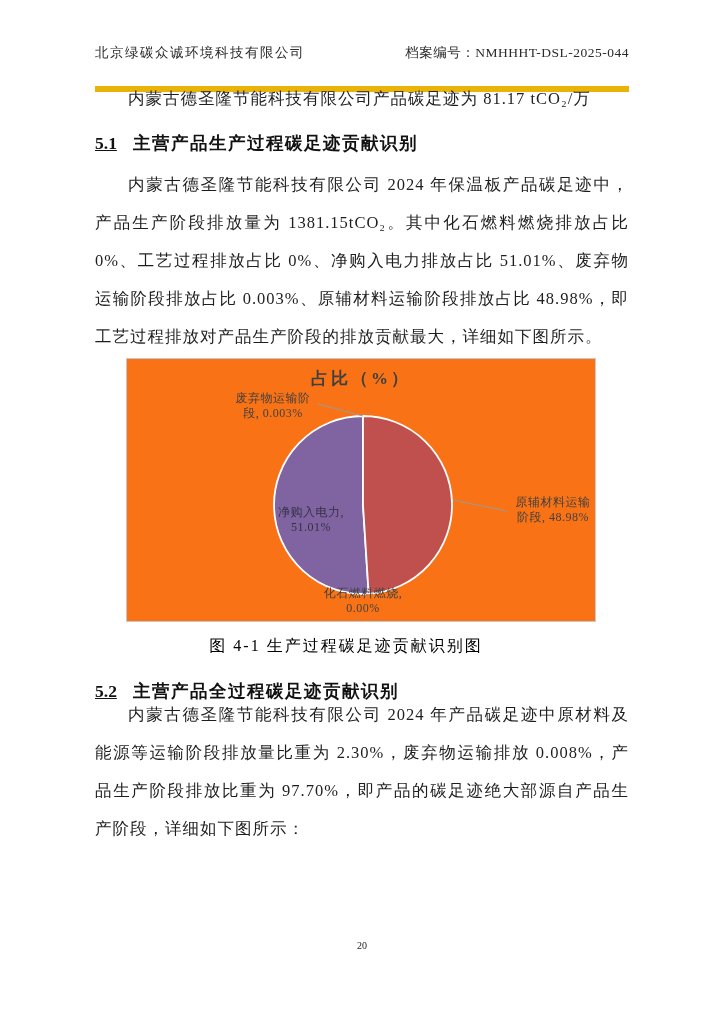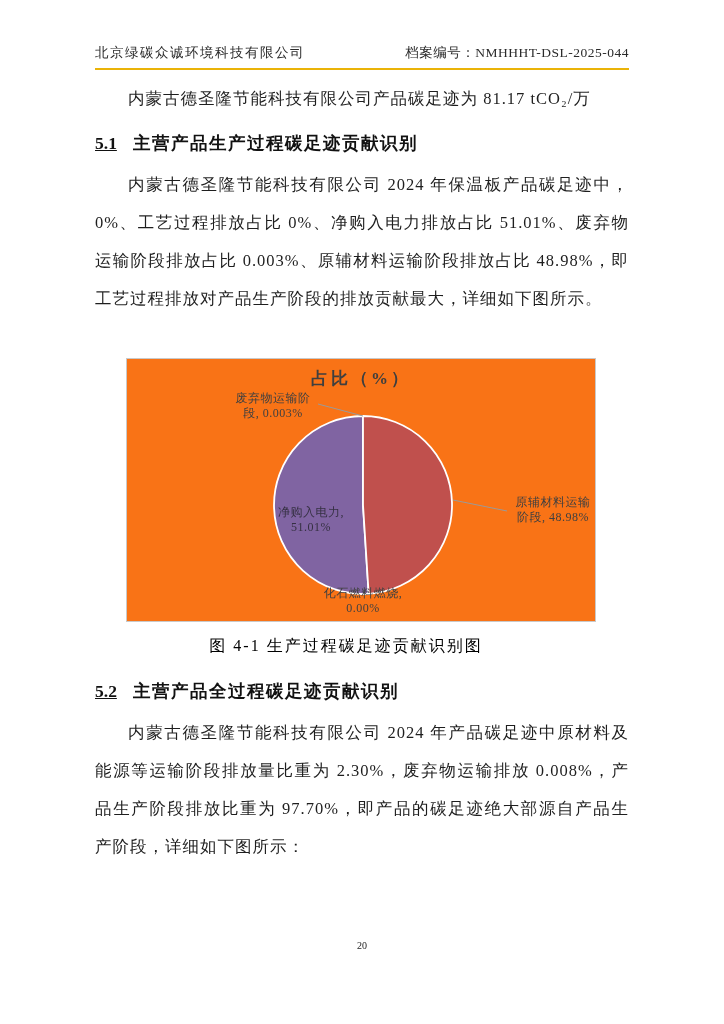--- a/index.html
+++ b/index.html
@@ -10,21 +10,21 @@
     background:#ffffff;
     font-family:"Liberation Serif","DejaVu Serif",serif;
     color:#1e1e1e;
     overflow:hidden;
   }
   
   .header{
     position:absolute;left:95px;top:44px;width:534px;
     display:flex;justify-content:space-between;align-items:flex-end;
     font-size:13.5px;letter-spacing:1.5px;color:#2a2a2a;
-    border-bottom:2px solid #eab308;padding-bottom:6px;
+    border-bottom:6px solid #eab308;padding-bottom:24px;
   }
   .header .doc-no{letter-spacing:0.5px;}
   
   .para{
     position:absolute;left:95px;width:534px;
     font-size:16.5px;line-height:38px;color:#1e1e1e;
     letter-spacing:1px;
   }
   .para .t-line{
     text-align:justify;text-align-last:justify;
@@ -36,21 +36,21 @@
   .intro{top:84px;line-height:30px;}
   .heading{
     position:absolute;left:95px;width:534px;
     font-size:17.5px;font-weight:bold;color:#111;
     letter-spacing:1.5px;white-space:nowrap;
   }
   .heading .h-num{margin-right:16px;letter-spacing:0;text-decoration:underline;}
   .h51{top:131px;}
   .h52{top:679px;}
   .p51{top:166px;}
-  .p52{top:714px;}
+  .p52{top:696px;}
   
   .chart-box{
     position:absolute;left:126px;top:358px;width:468px;height:262px;
     border:1px solid #c9c9c9;background:#f97316;
   }
   .chart-title{
     position:absolute;top:8px;left:0;width:100%;
     text-align:center;font-size:17px;font-weight:bold;color:#3f3f3f;
     letter-spacing:3px;
   }
@@ -85,20 +85,21 @@
 
   <div class="para intro indent-first no-justify">
       <div class="t-line">内蒙古德圣隆节能科技有限公司产品碳足迹为 81.17 tCO₂/万 m³。</div>
     </div>
 
   <div class="heading h51">
     <span class="h-num">5.1</span><span>主营产品生产过程碳足迹贡献识别</span>
   </div>
   <div class="para p51 indent-first">
       <div class="t-line">内蒙古德圣隆节能科技有限公司 2024 年保温板产品碳足迹中，</div>
+      <div class="t-line">产品生产阶段排放量为 1381.15tCO₂。其中化石燃料燃烧排放占比</div>
       <div class="t-line">0%、工艺过程排放占比 0%、净购入电力排放占比 51.01%、废弃物</div>
       <div class="t-line">运输阶段排放占比 0.003%、原辅材料运输阶段排放占比 48.98%，即</div>
       <div class="t-line">工艺过程排放对产品生产阶段的排放贡献最大，详细如下图所示。</div>
     </div>
 
   <div class="chart-box">
     <div class="chart-title">占比（%）</div>
     <svg id="pie-svg" class="pie-svg" viewBox="0 0 468 262">
         <path d="M236,146 L241.68,234.82 A89,89 0 1 1 235.98,57.00 Z" fill="#8064a2" stroke="#ffffff" stroke-width="1.8"></path>
         <path d="M236,146 L236.00,57.00 A89,89 0 0 1 241.68,234.82 Z" fill="#c0504d" stroke="#ffffff" stroke-width="1.8"></path>

